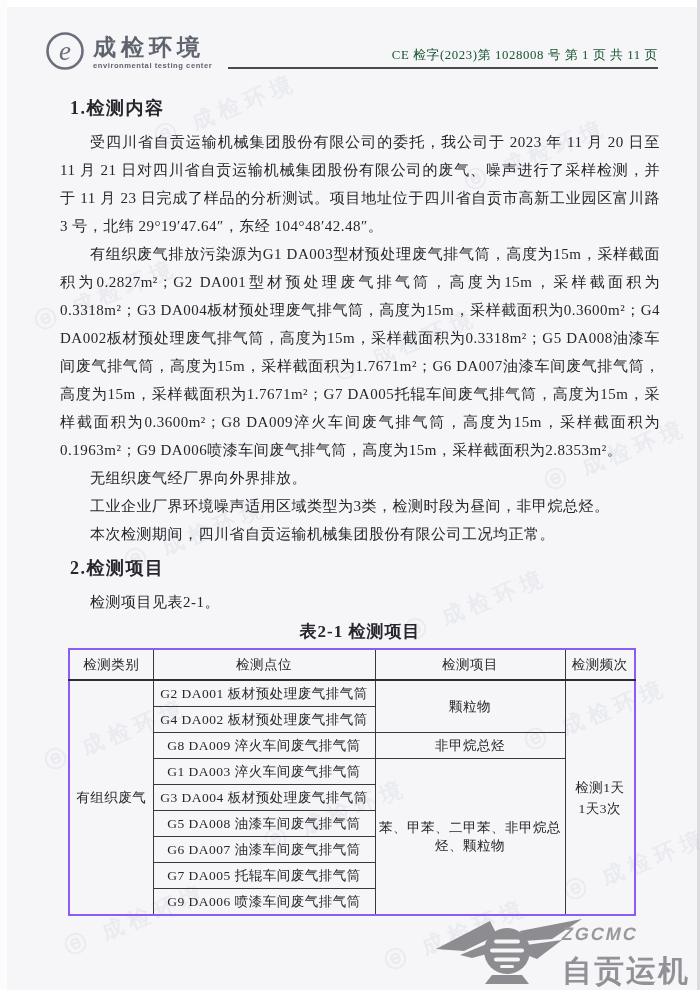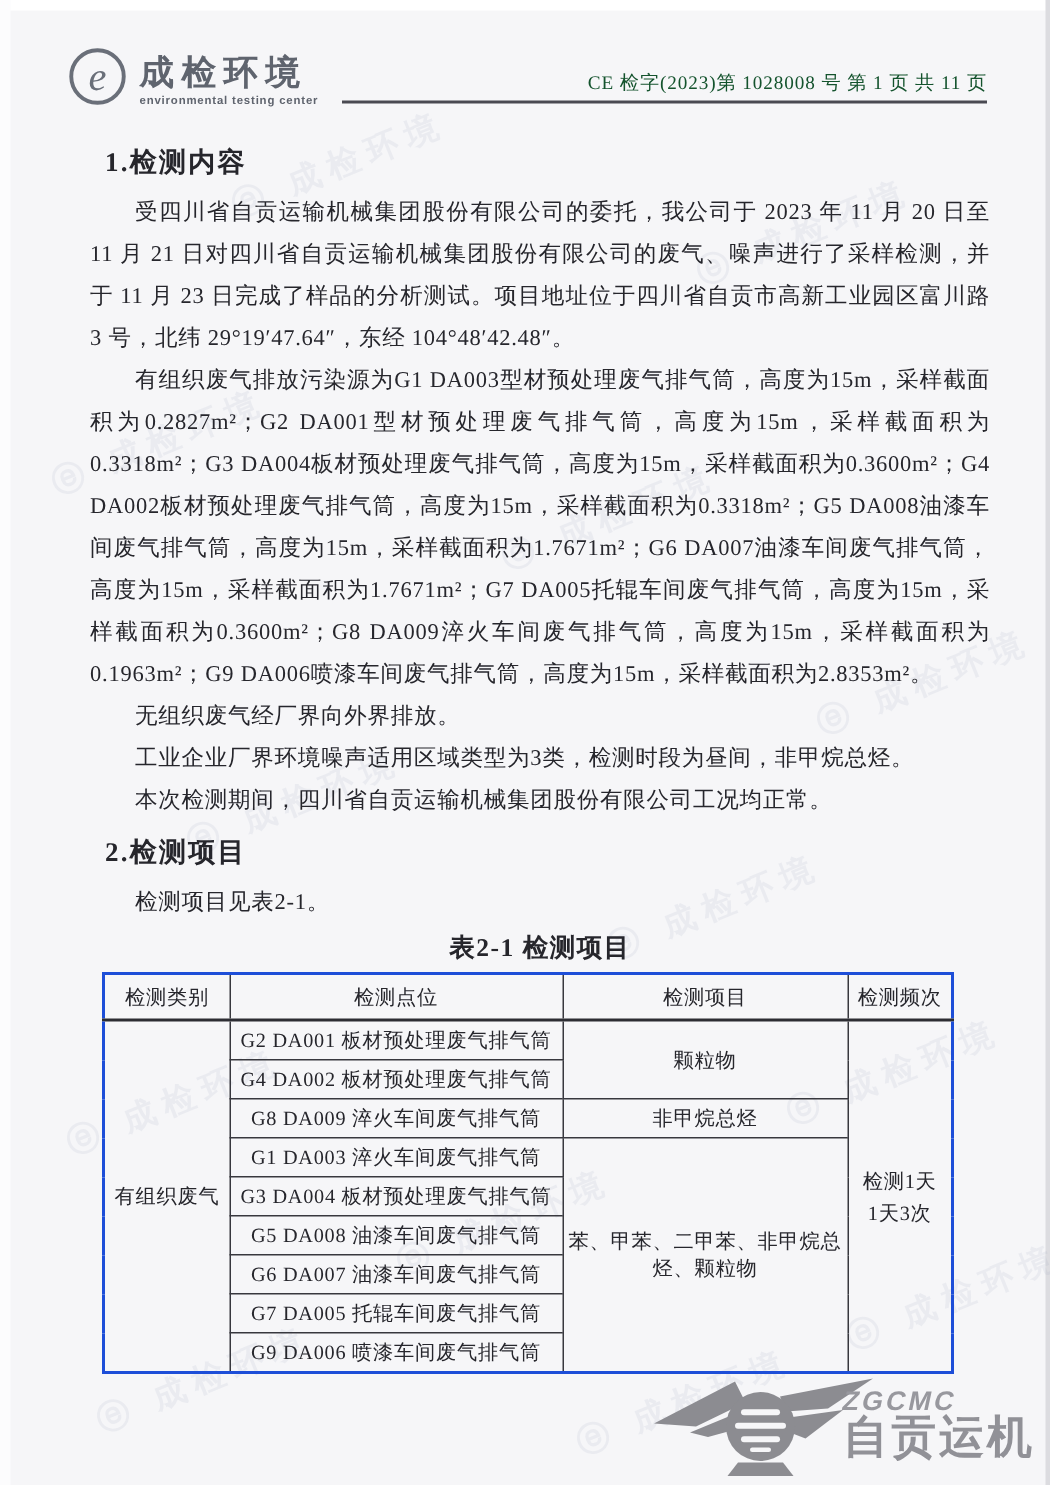--- a/index.html
+++ b/index.html
@@ -52,35 +52,35 @@
     margin:6px 0 6px 0;line-height:20px;
   }
   table.t{
     border-collapse:collapse;table-layout:fixed;width:566px;margin-left:8px;
     font-size:13.5px;letter-spacing:.5px;
   }
   table.t th,table.t td{
     border:1px solid #38383e;text-align:center;vertical-align:middle;
     padding:1px 3px;font-weight:normal;
   }
-  table.t{border:2px solid #1d4ed8;}
+  table.t{border:2px solid #8b5cf6;}
   table.t th{height:27px;border-bottom:2px solid #2d2d33;}
   table.t td{height:23px;}
   .freq-line{line-height:21px;text-align:center;}
 
   
   .footer-logo{position:absolute;right:4px;bottom:5px;width:262px;height:86px;}
   .footer-logo svg{position:absolute;left:0;top:8px;}
   .footer-text{position:absolute;left:128px;top:26px;font-family:"Liberation Sans","DejaVu Sans",sans-serif;color:#94949a;}
   .footer-text .en{
     font-weight:800;font-size:18px;letter-spacing:2px;transform:skewX(-12deg);
     color:#98989e;line-height:1;
   }
   .footer-text .cn{
-    font-weight:800;font-size:30px;letter-spacing:2px;color:#919197;line-height:1.05;margin-top:0px;
+    font-weight:800;font-size:30px;letter-spacing:2px;color:#919197;line-height:1.05;margin-top:12px;
   }
 </style>
 </head>
 <body>
 
 <div class="page">
   <div class="edge-top"></div>
   <div class="edge-left"></div>
   <div class="edge-right"></div>
 

